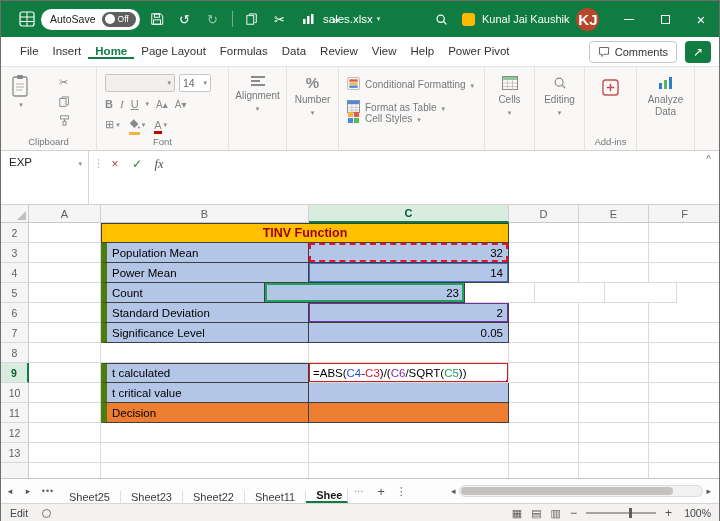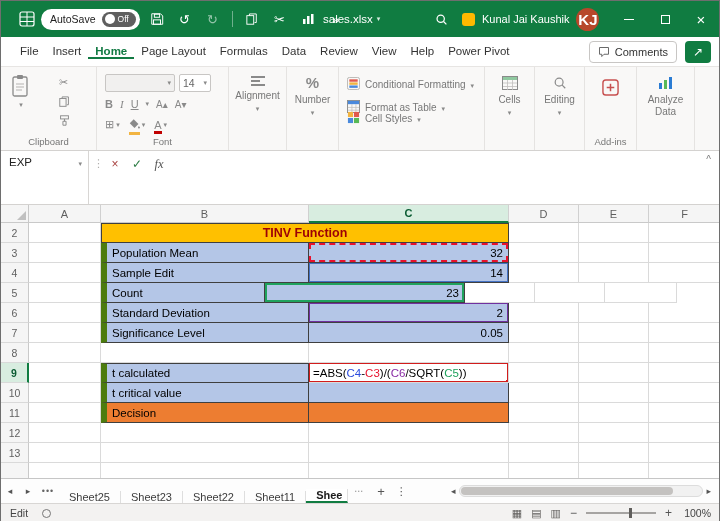--- a/index.html
+++ b/index.html
@@ -450,21 +450,21 @@
           <div class="gcell" style="width: 72px;"></div>
           <div class="gcell blue-cell cell-left label-cell" style="width: 208px;">Population Mean</div>
           <div class="gcell blue-cell value-cell" style="width: 200px;">32<div class="refbox ref-red-dashed"></div></div>
           <div class="gcell" style="width: 70px;"></div>
           <div class="gcell" style="width: 70px;"></div>
           <div class="gcell" style="width: 72px;"></div>
         </div>
         <div class="grow">
           <div class="rowhdr" style="width: 28px;">4</div>
           <div class="gcell" style="width: 72px;"></div>
-          <div class="gcell blue-cell cell-left label-cell" style="width: 208px;">Sample Edit</div>
+          <div class="gcell blue-cell cell-left label-cell" style="width: 208px;">Power Mean</div>
           <div class="gcell blue-cell value-cell" style="width: 200px;">14<div class="refbox ref-blue"></div></div>
           <div class="gcell" style="width: 70px;"></div>
           <div class="gcell" style="width: 70px;"></div>
           <div class="gcell" style="width: 72px;"></div>
         </div>
         <div class="grow">
           <div class="rowhdr" style="width: 28px;">5</div>
           <div class="gcell" style="width: 72px;"></div>
           <div class="gcell blue-cell cell-left label-cell" style="width: 164px;">Count</div>
           <div class="gcell blue-cell value-cell" style="width: 200px;">23<div class="refbox ref-green"></div></div>

